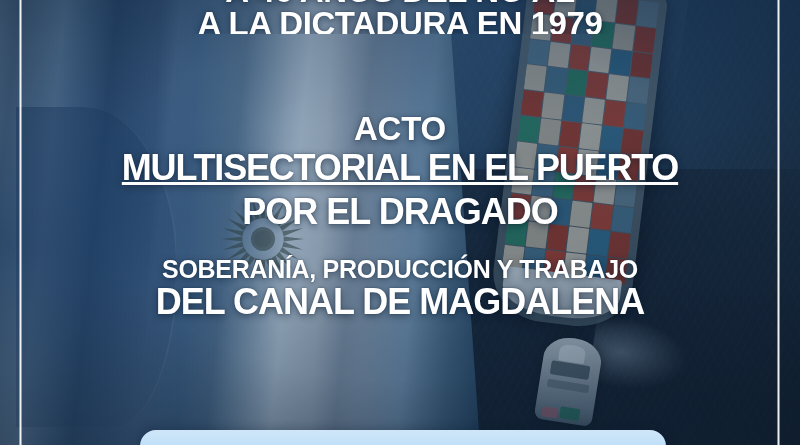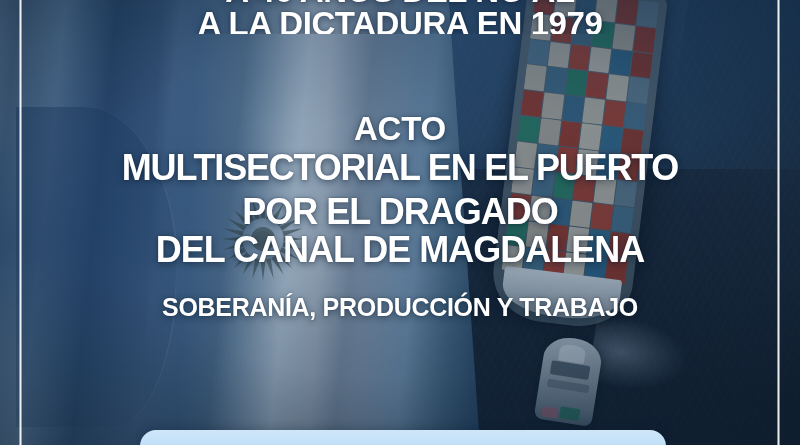--- a/index.html
+++ b/index.html
@@ -166,21 +166,21 @@
     line-height:1.0;white-space:nowrap;
   }
   .top-clipped{
     position:absolute;left:0;right:0;top:-26px;height:60px;overflow:hidden;
   }
   .l-top-a{font-size:33px;letter-spacing:-.4px;}
   .l-top-b{font-size:33px;letter-spacing:-.4px;margin-top:0;}
 
   .block{position:absolute;left:0;right:0;top:112px;}
   .l-acto{font-size:33px;letter-spacing:-.2px;}
-  .l-multi{font-size:36px;letter-spacing:-1.2px;margin-top:5px;}
+  .l-multi{font-size:36px;letter-spacing:-1.2px;margin-top:5px;text-decoration:underline;}
   .l-por{font-size:36px;letter-spacing:-1.0px;margin-top:8px;}
   .l-del{font-size:36px;letter-spacing:-1.0px;margin-top:2px;}
   .l-sob{font-size:25px;letter-spacing:-.3px;margin-top:27px;}
 
   
   .bottom-panel{
     position:absolute;left:140px;top:430px;width:526px;height:30px;
     background:linear-gradient(180deg,#cfe6f8 0%,#bfe0f8 55%,#b6dbf7 100%);
     border-radius:16px 16px 0 0;
     box-shadow:0 -2px 10px rgba(10,26,45,.22);
@@ -337,21 +337,21 @@
 
     <div class="top-clipped">
       <div class="line l-top-a">A 46 AÑOS DEL NO AL</div>
       <div class="line l-top-b">A LA DICTADURA EN 1979</div>
     </div>
 
     <div class="block">
       <div class="line l-acto">ACTO</div>
       <div class="line l-multi">MULTISECTORIAL EN EL PUERTO</div>
       <div class="line l-por">POR EL DRAGADO</div>
+      <div class="line l-sob">SOBERANÍA, PRODUCCIÓN Y TRABAJO</div>
       <div class="line l-del">DEL CANAL DE MAGDALENA</div>
-      <div class="line l-sob">SOBERANÍA, PRODUCCIÓN Y TRABAJO</div>
     </div>
 
   </div>
 
   <div class="bottom-panel"></div>
 
 </div>
 
 </body></html>

